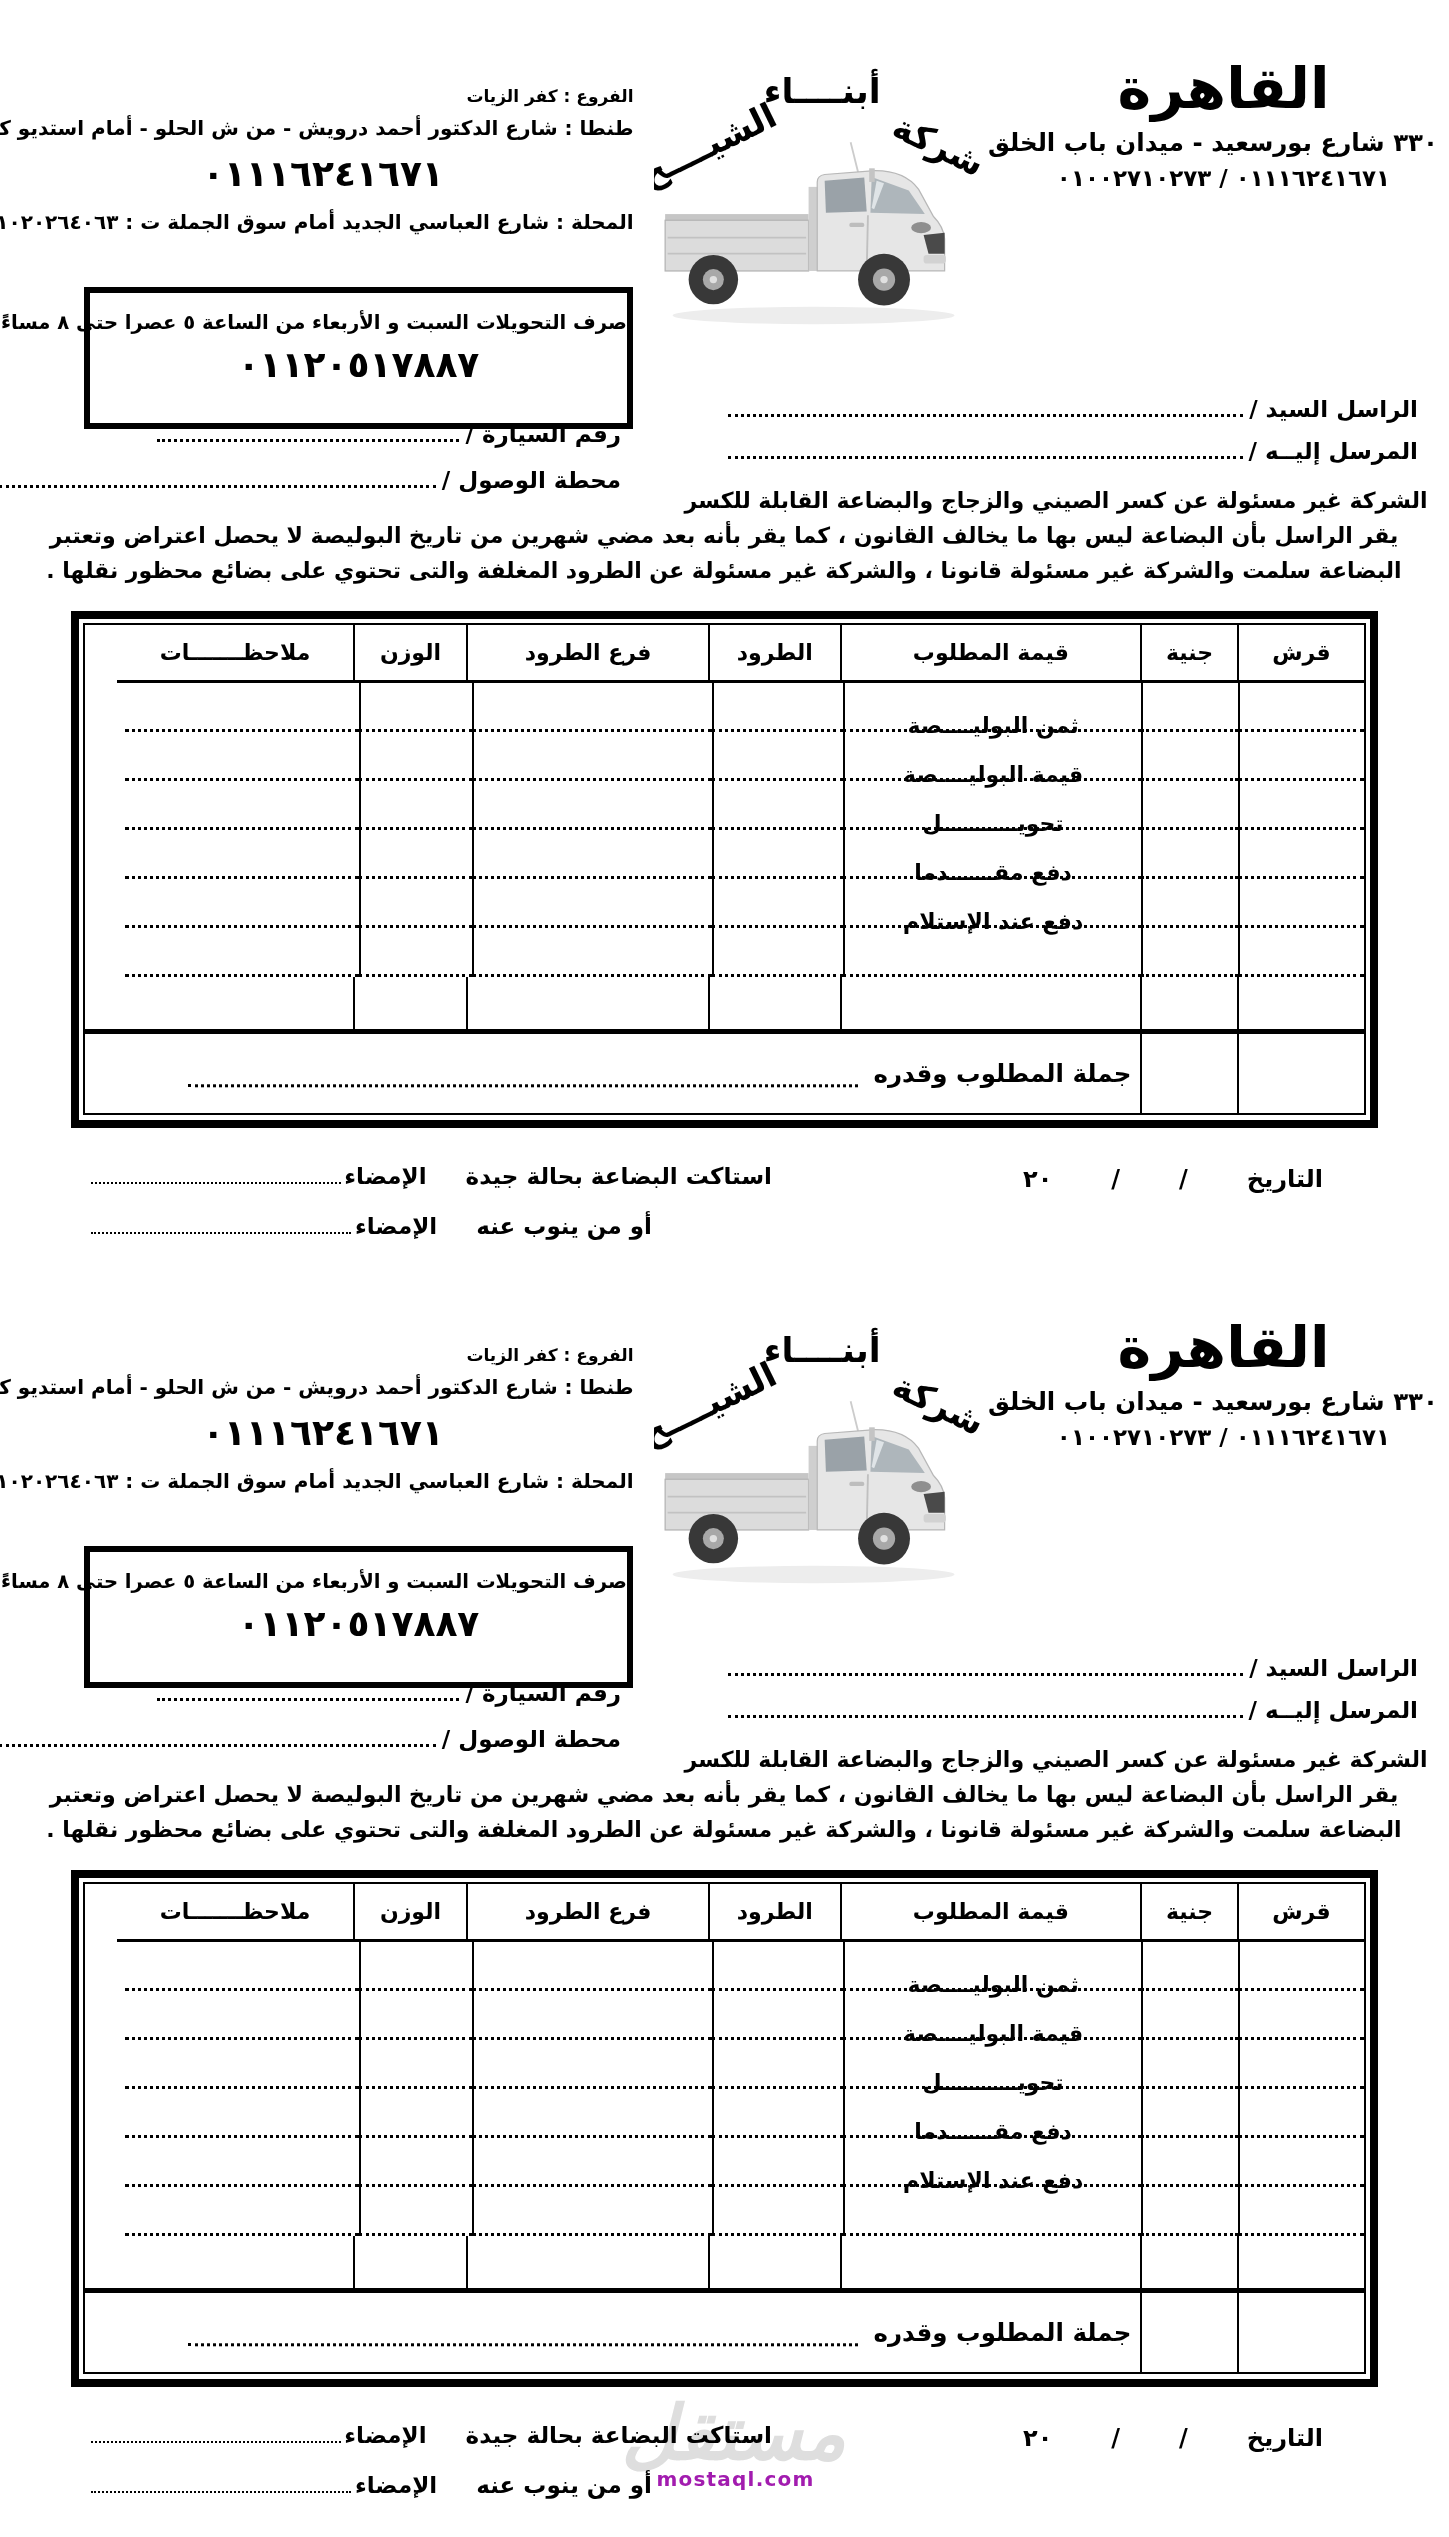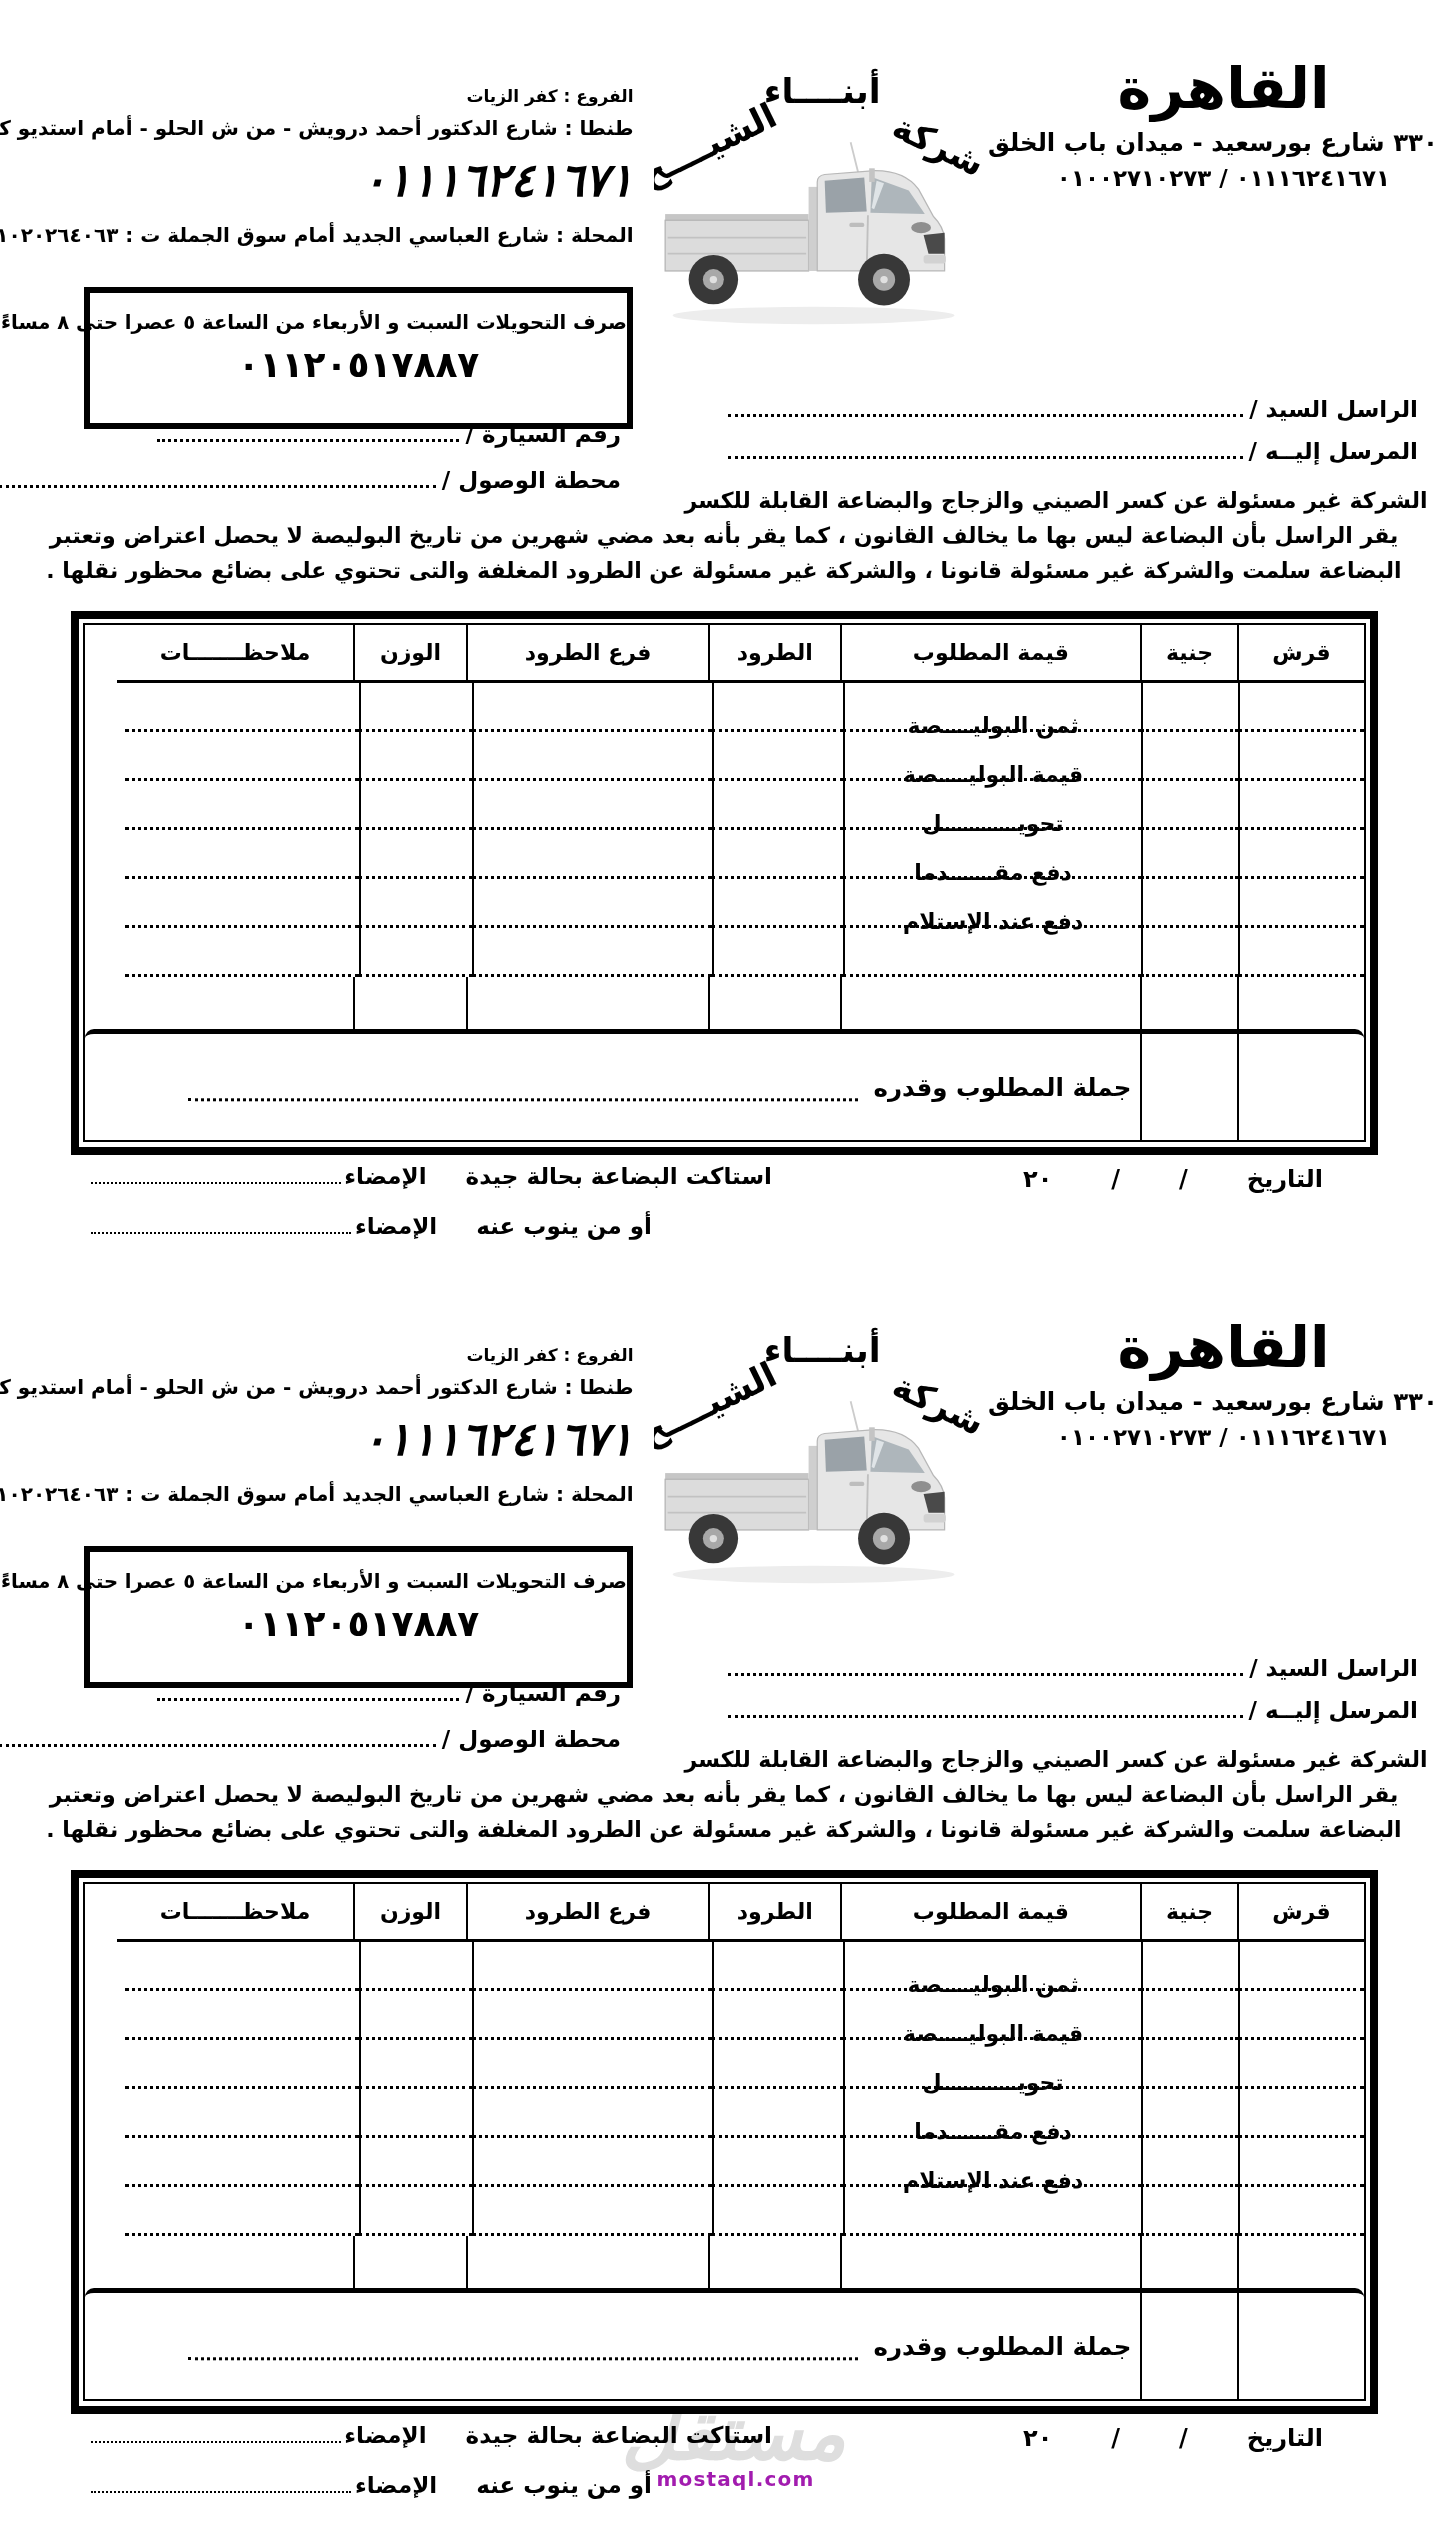--- a/index.html
+++ b/index.html
@@ -26,21 +26,21 @@
   .city-addr{ font-size:24.5px; margin-top:8.6px; white-space:nowrap; }
   .city-phones{ font-size:23px; margin-top:7.4px; white-space:nowrap; }
 
   
   .hdr-center{ position:absolute; top:26px; left:655px; width:337px; height:298px; }
 
   
   .hdr-left{ position:absolute; top:63px; left:13.5px; width:621px; }
   .branches-title{ font-size:17px; text-align:right; padding-left:2.5px; }
   .branch-tanta{ font-size:20px; margin-top:9.8px; white-space:nowrap; text-align:center; }
-  .branch-phone{ font-size:46px; margin-top:13.5px; text-align:right; letter-spacing:2.5px;font-style:italic; }
+  .branch-phone{ font-size:36px; margin-top:13.5px; text-align:center; letter-spacing:2.5px; }
   .branch-mahalla{ font-size:20px; margin-top:16px; text-align:center; white-space:nowrap; }
 
   
   .notice-box{
     position:absolute; top:264px; left:85px; width:549px; height:142px;
     border:6.7px solid #000; text-align:center; background:#fff;
   }
   .notice-line{ font-size:19.6px; margin-top:18.4px; white-space:nowrap; }
   .notice-phone{ font-size:36px; margin-top:9.8px; letter-spacing:3.1px; }
 
@@ -75,21 +75,21 @@
     border-bottom:3.7px solid #000; display:flex; align-items:center; justify-content:center;
     font-size:22px; white-space:nowrap;
   }
   .t-body{ height:49px;padding-left:8px; }
   .t-body .t-cell{ border-bottom:3.1px dotted #000; }
   .charge-label{
     position:absolute; bottom:-7.4px; left:0; right:0; z-index:2;
     text-align:center; font-size:22px; line-height:1; white-space:nowrap;
   }
   .t-spacer{ height:52px; }
-  .t-total{ height:111px; border-top:5.5px solid #000;border-radius:9px; }
+  .t-total{ height:84px; border-top:5.5px solid #000; }
   .t-merge{ grid-column:3 / span 5; display:flex; align-items:center; padding-inline-start:8.6px; }
   .total-label{ font-size:24.5px; white-space:nowrap; }
   .total-dots{ flex:1; border-bottom:3.7px dotted #000; height:0;
     margin-inline-start:16px; margin-inline-end:71px; transform:translateY(12.3px); }
 
   
   .date-line{ position:absolute; top:1142px; right:126px; display:flex; gap:59px; font-size:24px; }
   .sig-line{ position:absolute; display:flex; align-items:flex-end; font-size:23px; }
   .sig-line .gap{ width:39px; }
   .sig-line .dots{ flex:1; margin-inline-start:3.7px; margin-bottom:5.5px; border-bottom-width:2.5px; }

